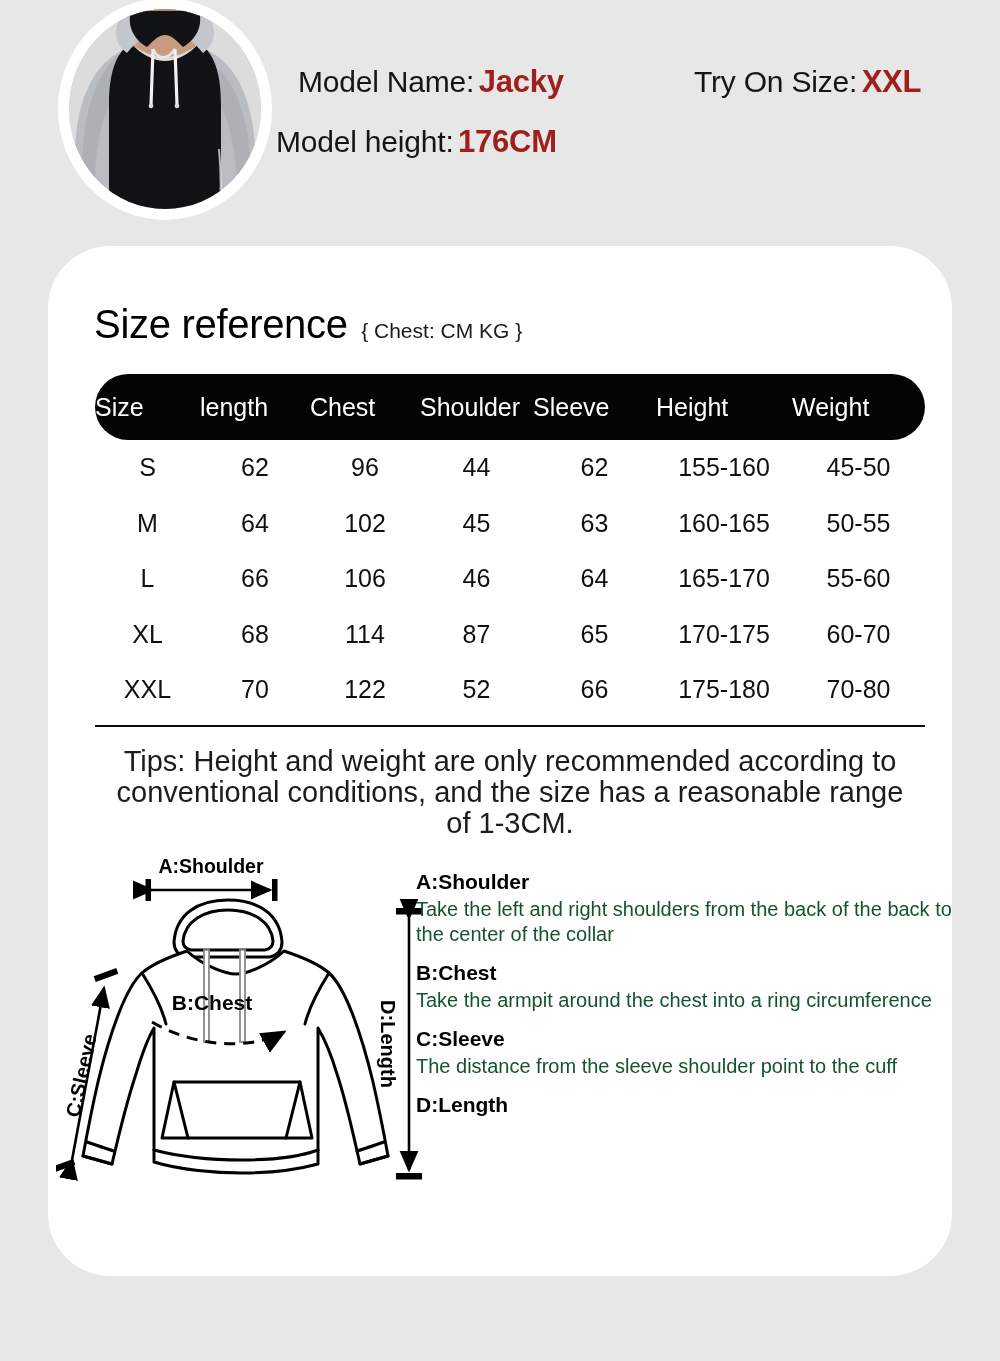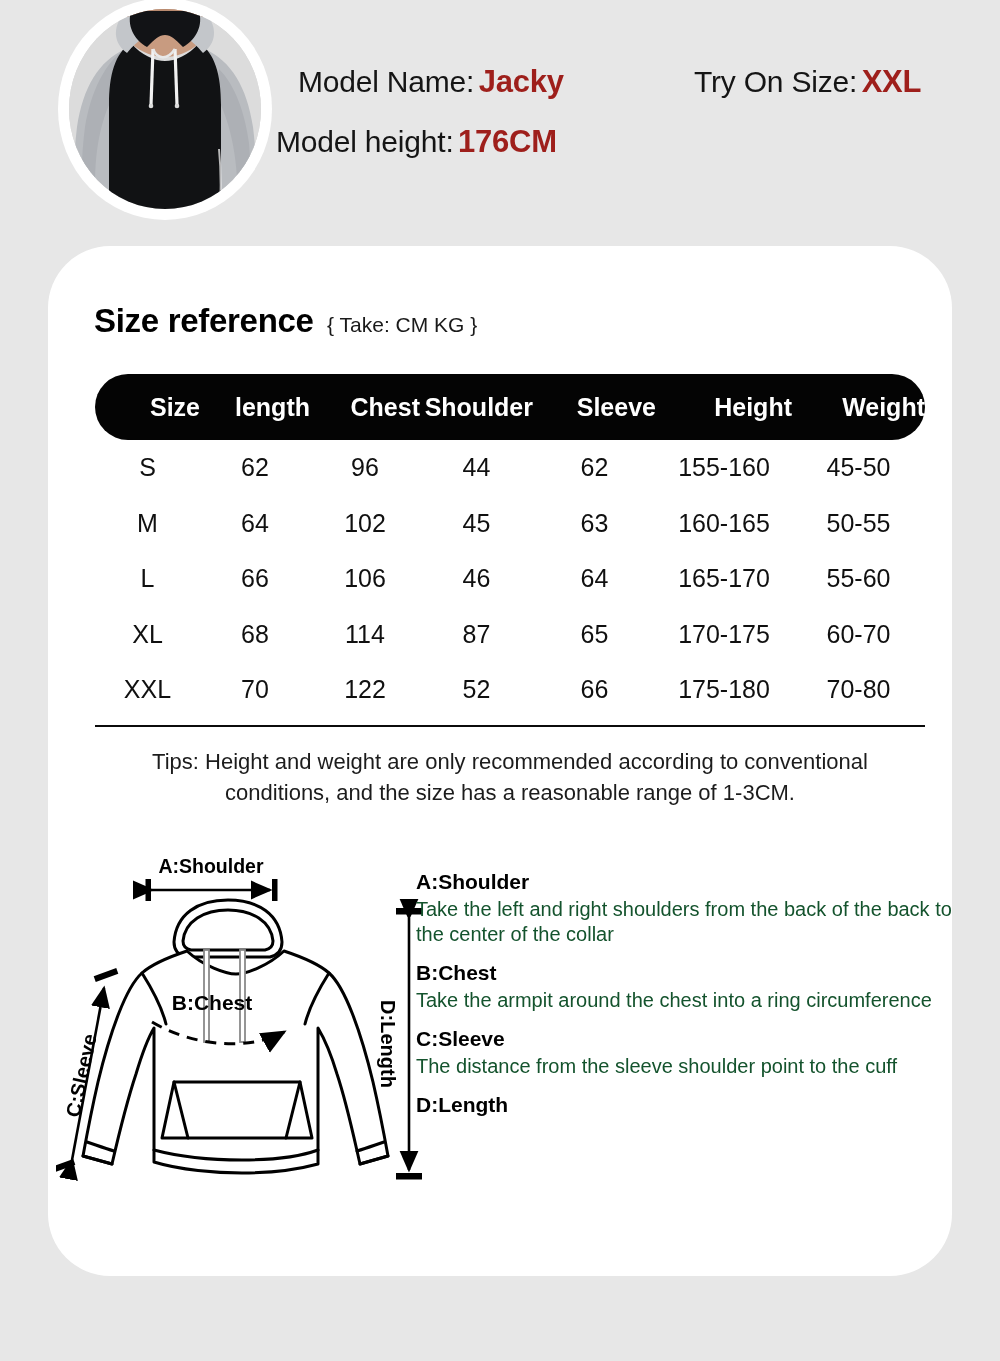--- a/index.html
+++ b/index.html
@@ -68,22 +68,22 @@
     border-radius: 62px;
   }
 
   
   #sizeref {
     position: absolute;
     left: 46px; top: 56px;
     white-space: nowrap;
   }
   #sizeref-title {
-    font-size: 33px;
-    font-weight: 700;
+    font-size: 40px;
+    font-weight: 400;
     color: #000;
     letter-spacing: -0.3px;
   }
   #sizeref-unit {
     font-size: 21px;
     font-weight: 400;
     color: #1a1a1a;
     margin-left: 9px;
   }
 
@@ -92,22 +92,22 @@
     position: absolute;
     left: 47px; top: 128px;
     width: 830px;
   }
   table { border-collapse: collapse; width: 830px; table-layout: fixed; }
   thead tr { height: 66px; }
   thead td {
     background: #040404;
     color: #ffffff;
     font-size: 25px;
-    font-weight: 700;
-    text-align: right;
+    font-weight: 400;
+    text-align: left;
     vertical-align: middle;
   }
   thead td:first-child { border-radius: 33px 0 0 33px; }
   thead td:last-child  { border-radius: 0 33px 33px 0; }
   tbody tr { height: 55.5px; }
   tbody td {
     font-size: 25px;
     color: #101010;
     text-align: center;
     vertical-align: middle;
@@ -119,21 +119,21 @@
     width: 830px; height: 2px;
     background: #0b0b0b;
   }
 
   
   #tips {
     position: absolute;
     left: 62px; top: 500px;
     width: 800px;
     text-align: center;
-    font-size: 22px;
+    font-size: 29px;
     line-height: 31px;
     color: #1c1c1c;
   }
 
   
   #diagram {
     position: absolute;
     left: 8px; top: 596px;
     width: 380px; height: 375px;
   }
@@ -212,21 +212,21 @@
       <span class="hdr-label">Model height:</span>
       <span class="hdr-value" style="color:#9e1f1b">176CM</span>
     </div>
 
   </div>
 
   <div id="card">
 
     <div id="sizeref">
       <span id="sizeref-title">Size reference</span>
-      <span id="sizeref-unit">{ Take: CM KG }</span>
+      <span id="sizeref-unit">{ Chest: CM KG }</span>
     </div>
 
     <div id="table-wrap">
       <table>
         <thead>
           <tr>
             <td style="width:105px">Size</td>
             <td style="width:110px">length</td>
             <td style="width:110px">Chest</td>
             <td style="width:113px">Shoulder</td>

